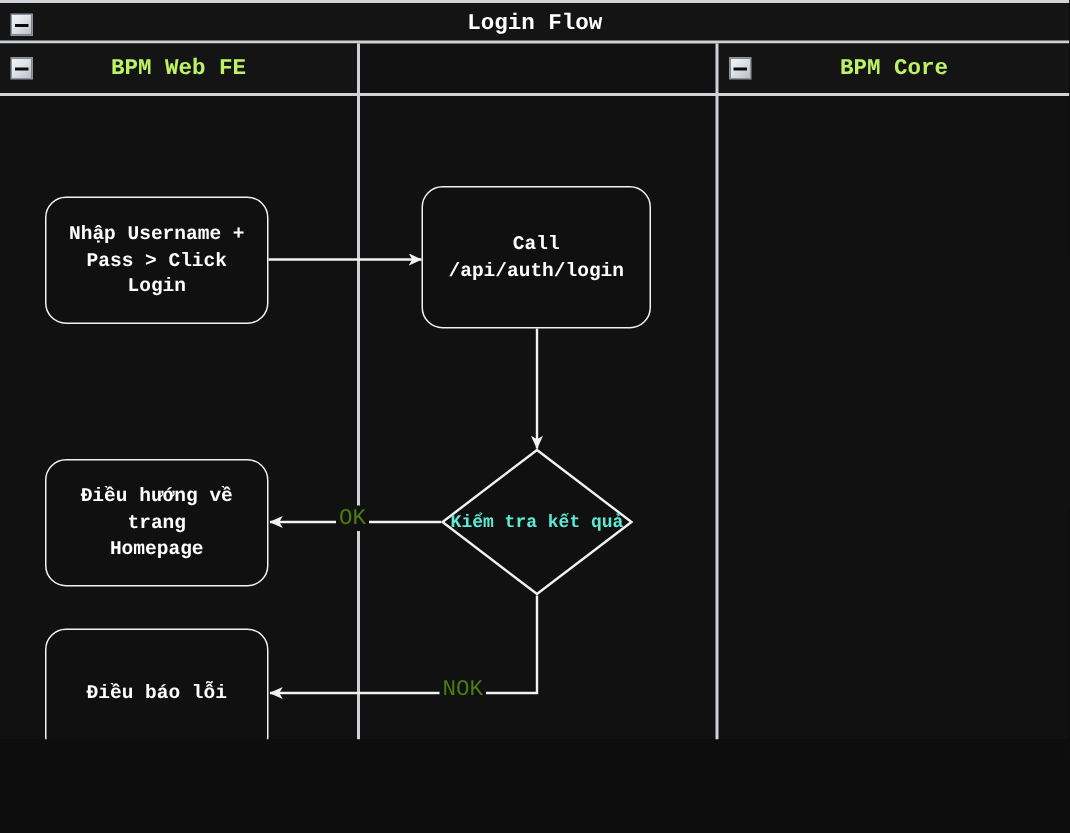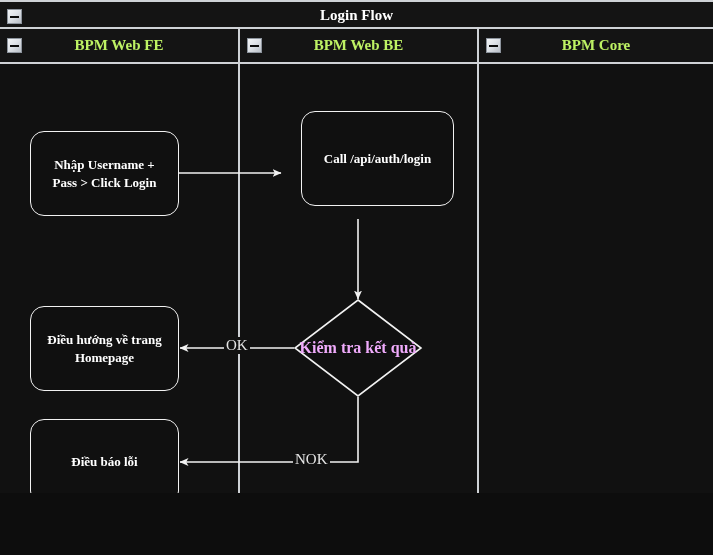--- a/index.html
+++ b/index.html
@@ -6,21 +6,21 @@
   html, body {
     margin: 0;
     padding: 0;
     background: #0d0d0d;
   }
   #canvas {
     position: relative;
     width: 713px;
     height: 493px;
     background: #111111;
-    font-family: Liberation Serif, serif;
+    font-family: Liberation Mono, monospace;
     overflow: hidden;
     -webkit-font-smoothing: antialiased;
   }
 
   
   .pool-title {
     position: absolute;
     left: 0; top: 0;
     width: 713px; height: 29px;
     background: #141414;
@@ -121,37 +121,37 @@
   .node-gateway {
     position: absolute;
     cursor: pointer;
   }
   .node-gateway svg { display: block; overflow: visible; }
   .gateway-label {
     position: absolute;
     left: 50%;
     top: 50%;
     transform: translate(-50%, -50%);
-    color: #f0abfc;
-    font-size: 16px;
+    color: #5eead4;
+    font-size: 12px;
     font-weight: bold;
     white-space: nowrap;
     pointer-events: none;
   }
 
   
   #connectors {
     position: absolute;
     left: 0; top: 0;
     width: 713px; height: 555px;
     pointer-events: none;
   }
   .flow-label {
     position: absolute;
-    color: #e5e5e5;
+    color: #4d7c0f;
     font-size: 15px;
     font-weight: normal;
     background: #111111;
     padding: 0 2px;
     white-space: nowrap;
   }
 </style>
 </head>
 <body>
 
@@ -162,24 +162,20 @@
     <div class="pool-title-label">Login Flow</div>
   </div>
 
   <div class="lane-header-row">
 
     <div class="lane-header" style="left:0px; width:238px;">
       <div class="collapse-icon" style="left:7px; top:9px;"></div>
       <div class="lane-header-label">BPM Web FE</div>
     </div>
 
-    <div class="lane-header" style="left:240px; width:237px;">
-      <div class="collapse-icon" style="left:7px; top:9px;"></div>
-      <div class="lane-header-label">BPM Web BE</div>
-    </div>
 
     <div class="lane-header" style="left:479px; width:234px;">
       <div class="collapse-icon" style="left:7px; top:9px;"></div>
       <div class="lane-header-label">BPM Core</div>
     </div>
   </div>
 
   <div class="lane-body" style="left:0px; width:238px;"></div>
   <div class="lane-body" style="left:240px; width:237px;"></div>
   <div class="lane-body" style="left:479px; width:234px;"></div>
@@ -202,21 +198,21 @@
 
     <path d="M358,397 L358,462 L180,462" stroke="#f2f2f2" stroke-width="1.6" fill="none" marker-end="url(#arrowhead)"></path>
   </svg>
 
   <div class="flow-label" style="left:224px; top:337px;">OK</div>
   <div class="flow-label" style="left:280px; top:451px;margin-left:13px;">NOK</div>
 
   <div class="node-task" style="left:30px; top:131px; width:149px; height:85px;">Nhập Username +
 Pass &gt; Click Login</div>
 
-  <div class="node-task" style="left:281px; top:111px; width:153px; height:95px;margin-left:20px;">Call /api/auth/login</div>
+  <div class="node-task" style="left:281px; top:124px; width:153px; height:95px;">Call /api/auth/login</div>
 
   <div class="node-task" style="left:30px; top:306px; width:149px; height:85px;">Điều hướng về trang
 Homepage</div>
 
   <div class="node-task" style="left:30px; top:419px; width:149px; height:86px;">Điều báo lỗi</div>
 
   <div class="node-gateway" style="left:294px; top:299px; width:128px; height:98px;">
     <svg width="128" height="98" viewBox="0 0 128 98" xmlns="http://www.w3.org/2000/svg">
       <polygon points="64,1 127,49 64,97 1,49" fill="#101010" stroke="#f2f2f2" stroke-width="1.6"></polygon>
     </svg>

